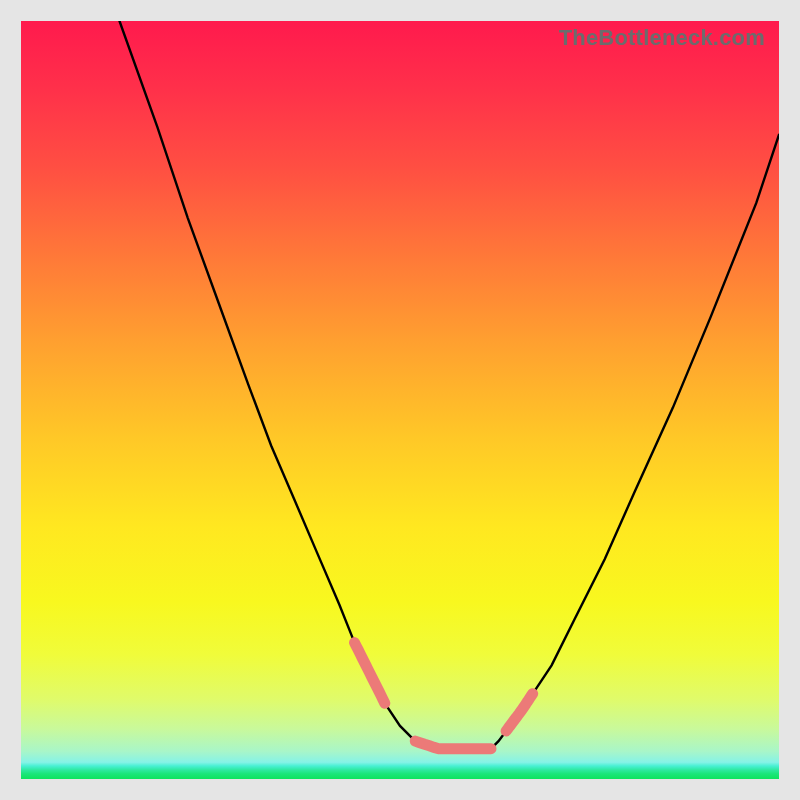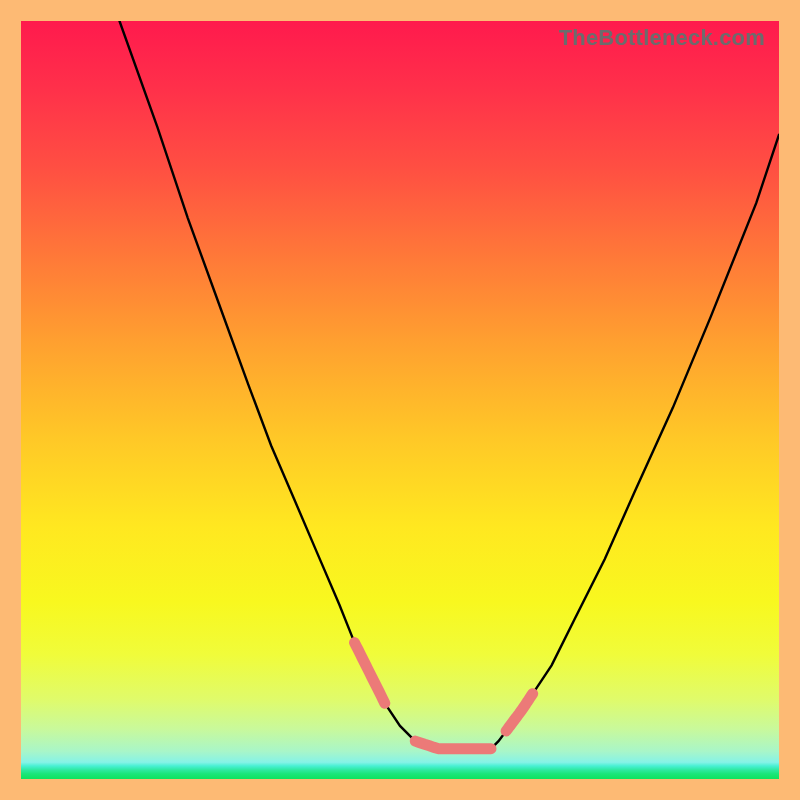--- a/index.html
+++ b/index.html
@@ -10,21 +10,21 @@
     background: #000;
     overflow: hidden;
     font-family: Arial, Helvetica, sans-serif;
   }
   .frame {
     position: absolute;
     left: 0;
     top: 0;
     width: 800px;
     height: 800px;
-    background: #fdba74;
+    background: #e5e5e5;
   }
   .plot {
     position: absolute;
     left: 21px;
     top: 21px;
     width: 758px;
     height: 758px;
     overflow: hidden;
   }
   .grad-main {

